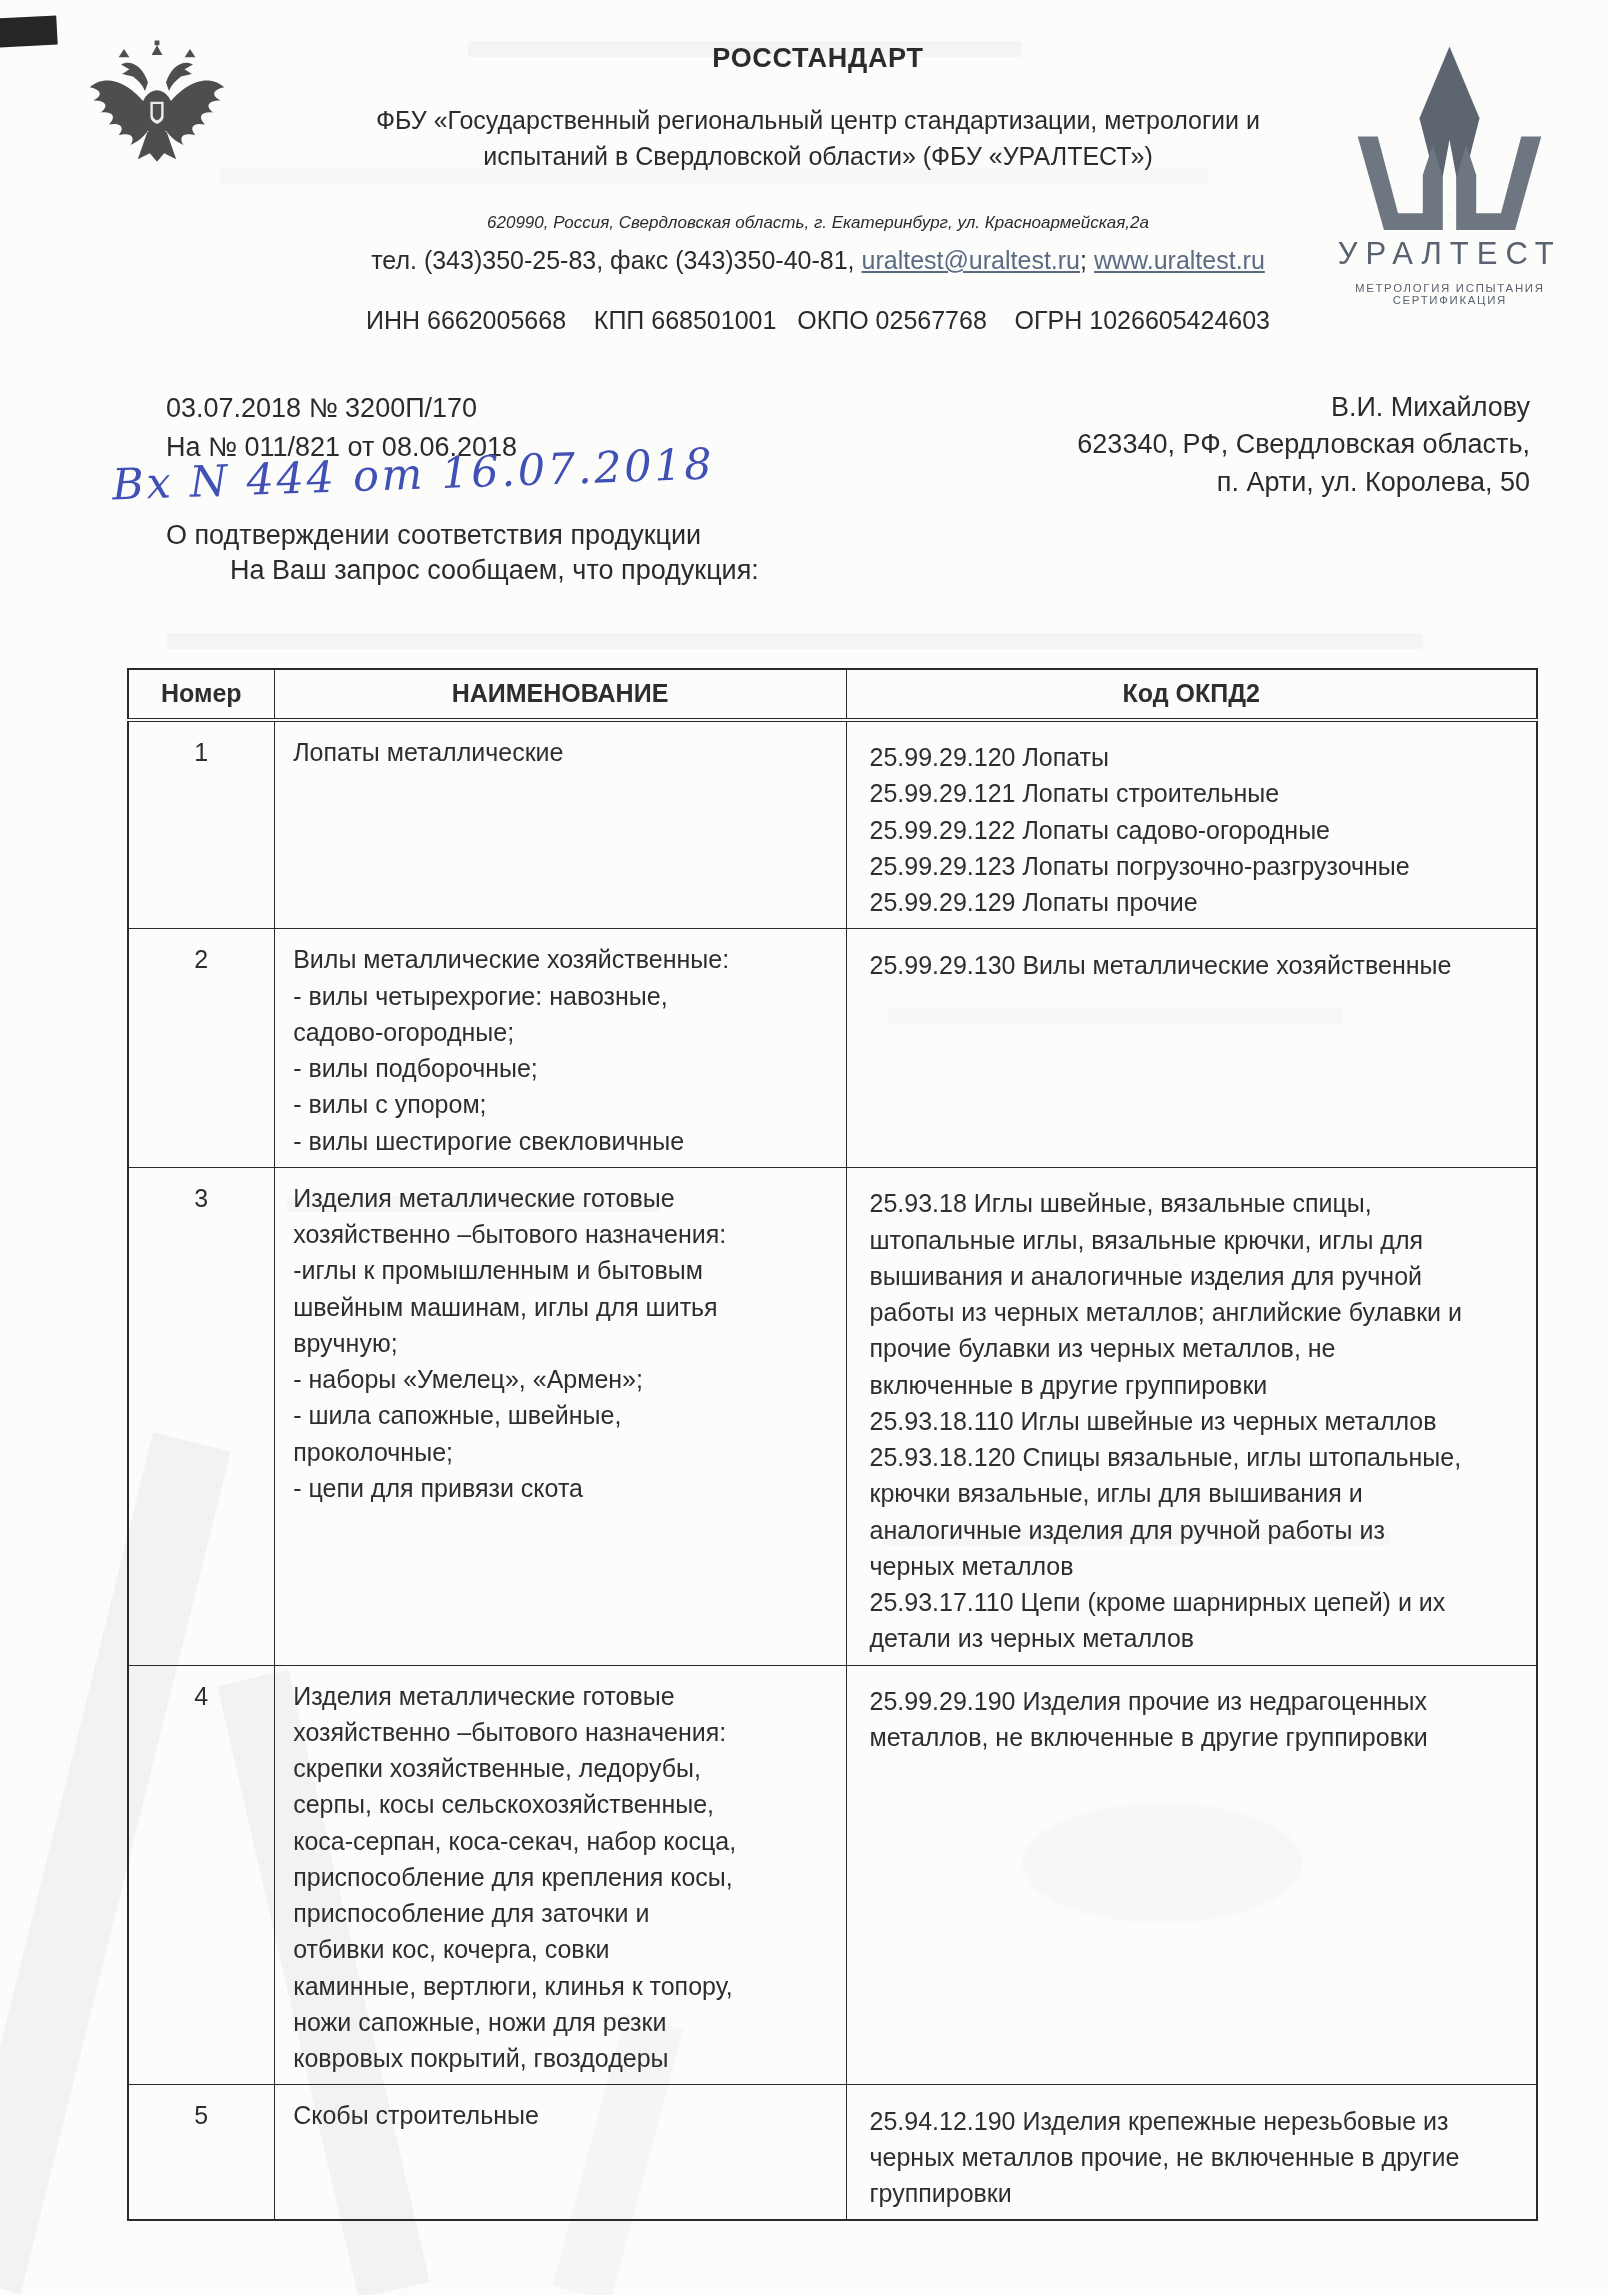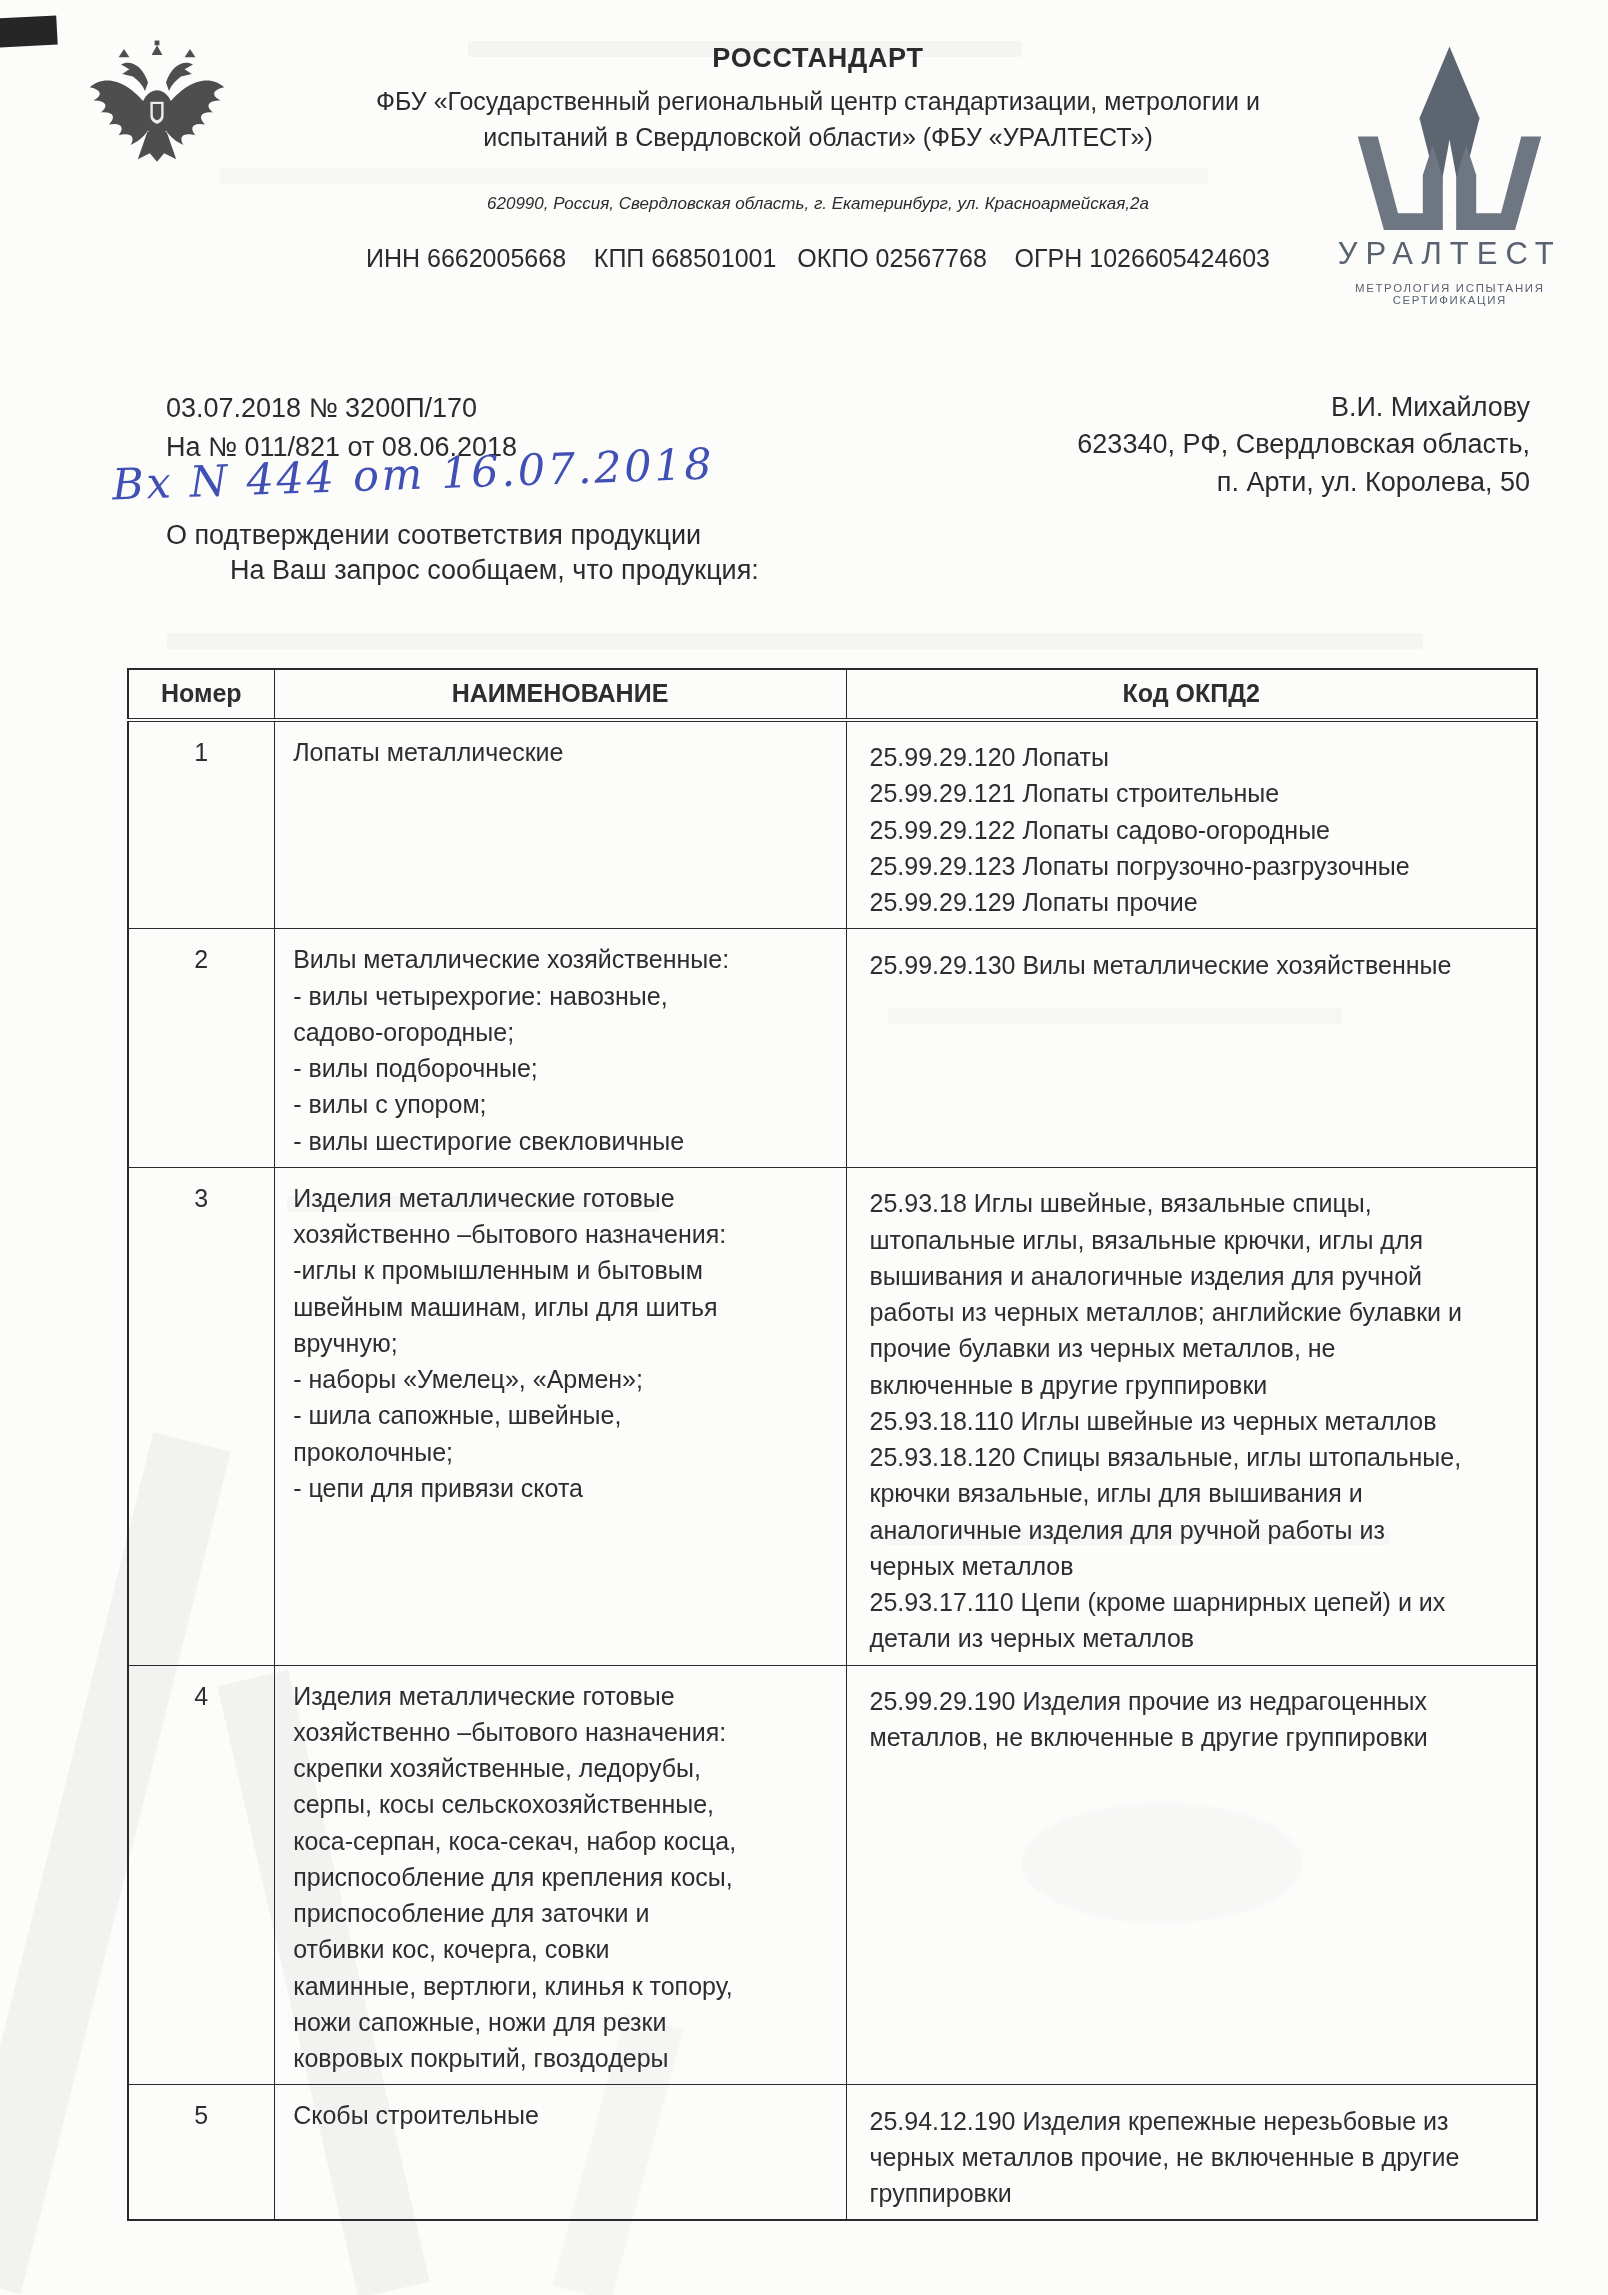--- a/index.html
+++ b/index.html
@@ -13,21 +13,21 @@
   }
   
   .corner-mark{position:absolute;left:-4px;top:17.4px;width:61px;height:29px;background:#262626;transform:rotate(-3deg);}
   .ghost{position:absolute;background:#8a8f96;opacity:.07;height:16px;border-radius:2.7px;}
   .streak{position:absolute;background:#9aa0a8;opacity:.10;}
   .smudge{position:absolute;background:#b9aec4;opacity:.12;border-radius:50%;filter:blur(1.3px);}
 
   
   .eagle{position:absolute;left:85px;top:35px;}
   .letterhead{position:absolute;left:334px;top:39px;width:968px;text-align:center;line-height:1.45;}
-  .lh-agency{font-size:27px;font-weight:600;letter-spacing:0.7px;margin-bottom:5px;}
+  .lh-agency{font-size:27px;font-weight:600;letter-spacing:0.7px;margin-bottom:24px;}
   .lh-org{font-size:25px;}
   .lh-address{font-size:17px;margin-top:36px;font-style:italic;}
   .lh-contacts{font-size:25px;margin-top:6.7px;}
   .link{color:#5b6b84;text-decoration:underline;cursor:pointer;}
   .lh-codes{font-size:25px;margin-top:24px;white-space:pre;}
 
   .logo{position:absolute;right:18.7px;top:43px;width:281px;text-align:center;}
   .logo-name{font-size:31px;font-weight:400;letter-spacing:8px;color:#596270;margin-top:4px;}
   .logo-tagline{font-size:11.4px;letter-spacing:1.7px;color:#596270;margin-top:10px;}
 
@@ -97,20 +97,21 @@
     </g>
     <path d="M109,102 h22 v24 q0,9 -11,13 q-11,-4 -11,-13 Z" fill="#ececec"></path>
     <path d="M113,106 h14 v18 q0,6 -7,9 q-7,-3 -7,-9 Z" fill="#4e4e4e"></path>
   </svg>
 
   <div class="letterhead">
     <div class="lh-agency">РОССТАНДАРТ</div>
     <div class="lh-org">ФБУ «Государственный региональный центр стандартизации, метрологии и</div>
     <div class="lh-org">испытаний в Свердловской области» (ФБУ «УРАЛТЕСТ»)</div>
     <div class="lh-address">620990, Россия, Свердловская область, г. Екатеринбург, ул. Красноармейская,2а</div>
+    <div class="lh-contacts"><span>тел. (343)350-25-83, факс (343)350-40-81, </span><a class="link">uraltest@uraltest.ru</a><span>; </span><a class="link">www.uraltest.ru</a></div>
     <div class="lh-codes">ИНН 6662005668    КПП 668501001   ОКПО 02567768    ОГРН 1026605424603</div>
   </div>
 
   <div class="logo">
     <svg width="267" height="187" viewBox="0 0 320 224">
       <g>
         <polygon points="160,4 196,90 170,192 160,208 150,192 124,90" fill="#5d6571"></polygon>
         <polygon points="160,116 174,192 160,208 146,192" fill="#fcfcfa"></polygon>
         <g fill="#6e7682">
           <polygon points="50,112 74,112 102,218 82,226"></polygon>

